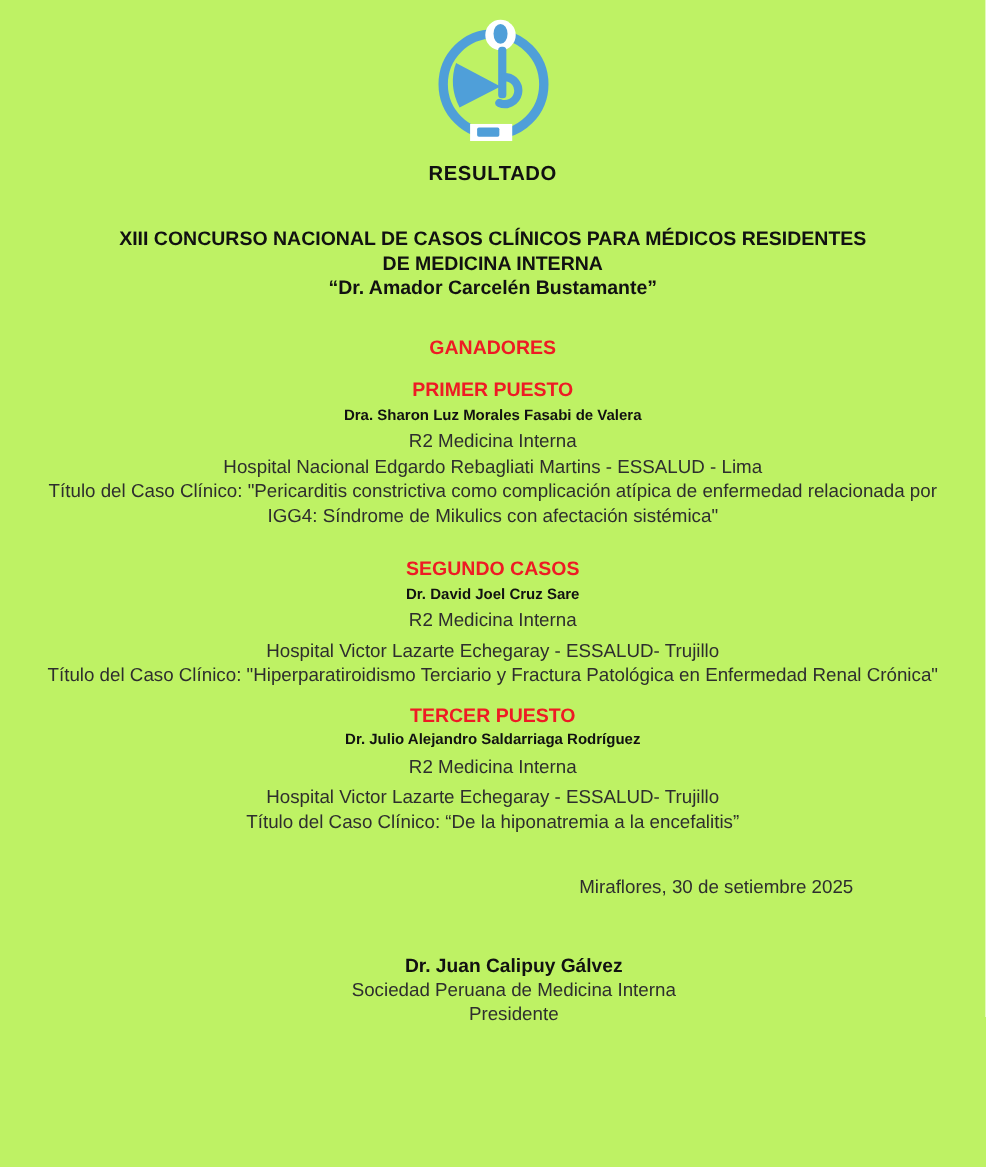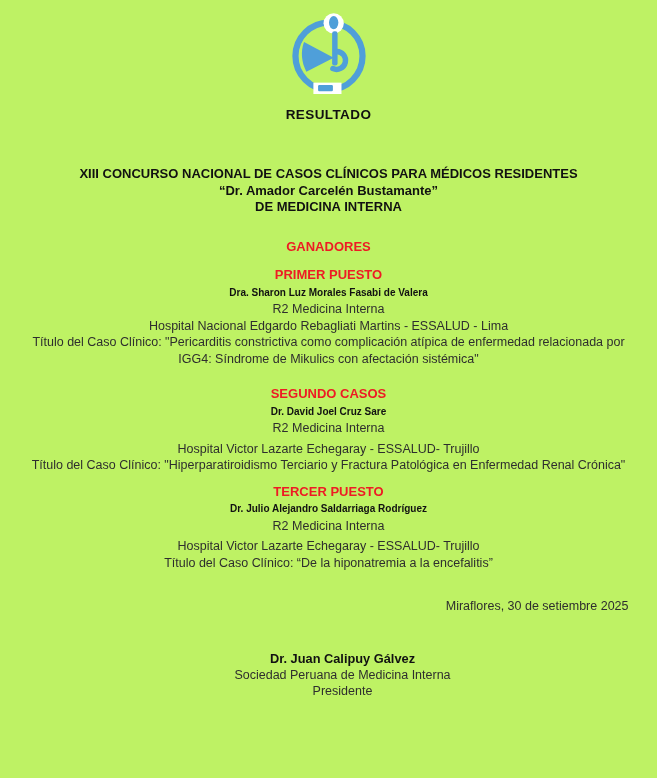--- a/index.html
+++ b/index.html
@@ -32,21 +32,21 @@
   }
   .logo-wrap svg{display:inline-block;}
   .resultado{
     margin-top:9px;
     font-size:13.5px;
     font-weight:bold;
     color:#111;
     letter-spacing:.4px;
   }
   .title-block{
-    margin-top:44px;
+    margin-top:28px;
     font-size:13px;
     font-weight:bold;
     color:#111;
     line-height:16.5px;
   }
   .ganadores{
     margin-top:23px;
     font-size:13px;
     font-weight:bold;
     color:var(--red);
@@ -75,21 +75,21 @@
     margin-top:36px;
     text-align:left;
     padding-left:40px;
     font-size:13px;
     font-weight:bold;
     color:var(--blue);
     line-height:16.5px;
   }
   .dateline{
     margin-top:27px;
-    text-align:right;
+    text-align:center;
     padding-left:298px;
     font-size:12.5px;
     line-height:16.5px;
   }
   .signature{
     margin-top:36px;
     line-height:16.2px;
     font-size:12.5px;
     transform:translateX(14px);
     text-align:center;
@@ -123,22 +123,22 @@
         <rect x="54" y="24" width="7" height="44" rx="3" fill="var(--logo)"></rect>
 
         <path d="M60 50 a11.5 11.5 0 1 1 -5 22" fill="none" stroke="var(--logo)" stroke-width="7" stroke-linecap="round"></path>
       </svg>
     </div>
 
     <div class="resultado">RESULTADO</div>
 
     <div class="title-block">
       <div>XIII CONCURSO NACIONAL DE CASOS CLÍNICOS PARA MÉDICOS RESIDENTES</div>
+      <div>DE MEDICINA INTERNA</div>
       <div>“Dr. Amador Carcelén Bustamante”</div>
-      <div>DE MEDICINA INTERNA</div>
     </div>
 
     <div class="ganadores">GANADORES</div>
 
     <div class="puesto s1">
       <div class="heading">PRIMER PUESTO</div>
       <div class="name">Dra. Sharon Luz Morales Fasabi de Valera</div>
       <div class="role">R2 Medicina Interna</div>
       <div class="hospital">Hospital Nacional Edgardo Rebagliati Martins - ESSALUD - Lima</div>
       <div class="case-title">Título del Caso Clínico: "Pericarditis constrictiva como complicación atípica de enfermedad relacionada por IGG4: Síndrome de Mikulics con afectación sistémica"</div>

